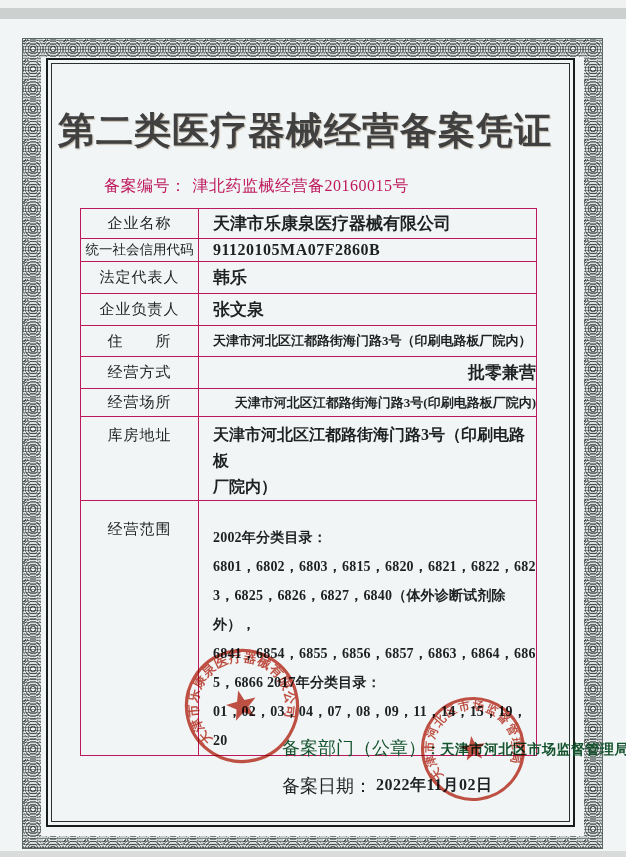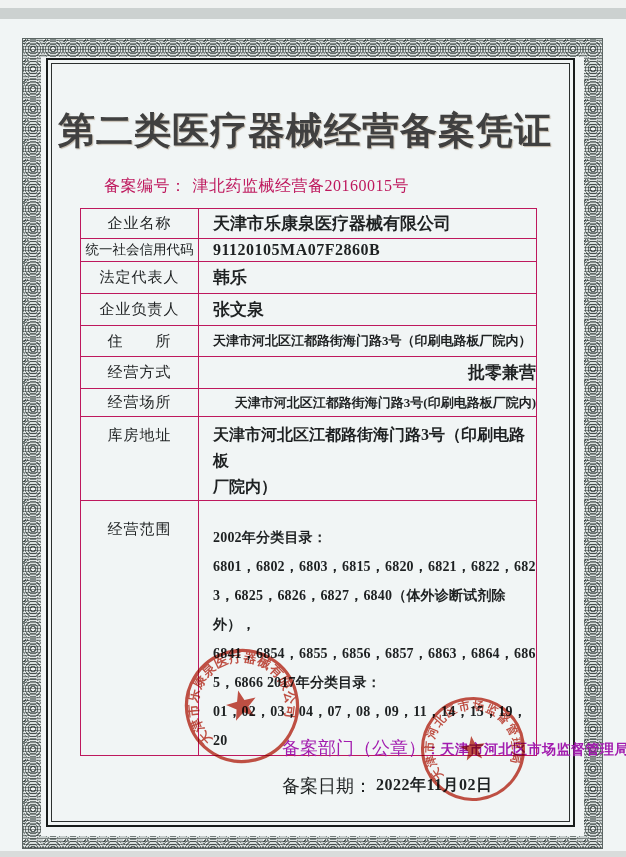--- a/index.html
+++ b/index.html
@@ -76,21 +76,21 @@
   tr.r8 td.lbl { padding-top: 9px; }
   tr.r8 td.val { padding-top: 5px; font-size: 16px; line-height: 26px; white-space: pre-line; }
   tr.r9 { height: 210px; }
   tr.r9 td { vertical-align: top; }
   tr.r9 td.lbl { padding-top: 19px; }
   tr.r9 td.val { padding-top: 22px; font-size: 14px; line-height: 29px; white-space: pre-line; letter-spacing: 0.2px; }
 
   
   .dept-line {
     position: absolute; left: 282px; top: 736px; width: 340px;
-    font-size: 18px; color: #a21caf; white-space: nowrap;
+    font-size: 18px; color: #14532d; white-space: nowrap;
   }
   .dept-line .val { font-size: 14px; font-weight: 600; letter-spacing: 0.5px; }
   .date-line {
     position: absolute; left: 282px; top: 774px;
     font-size: 18px; color: #1e2122; white-space: nowrap;
   }
   .date-line .val { font-size: 16px; font-weight: 600; position: relative; top: -2px; margin-left: 4px; letter-spacing: 0.5px; margin-top: 31px; }
 
   
   .seal { position: absolute; mix-blend-mode: multiply; opacity: 0.88; }

